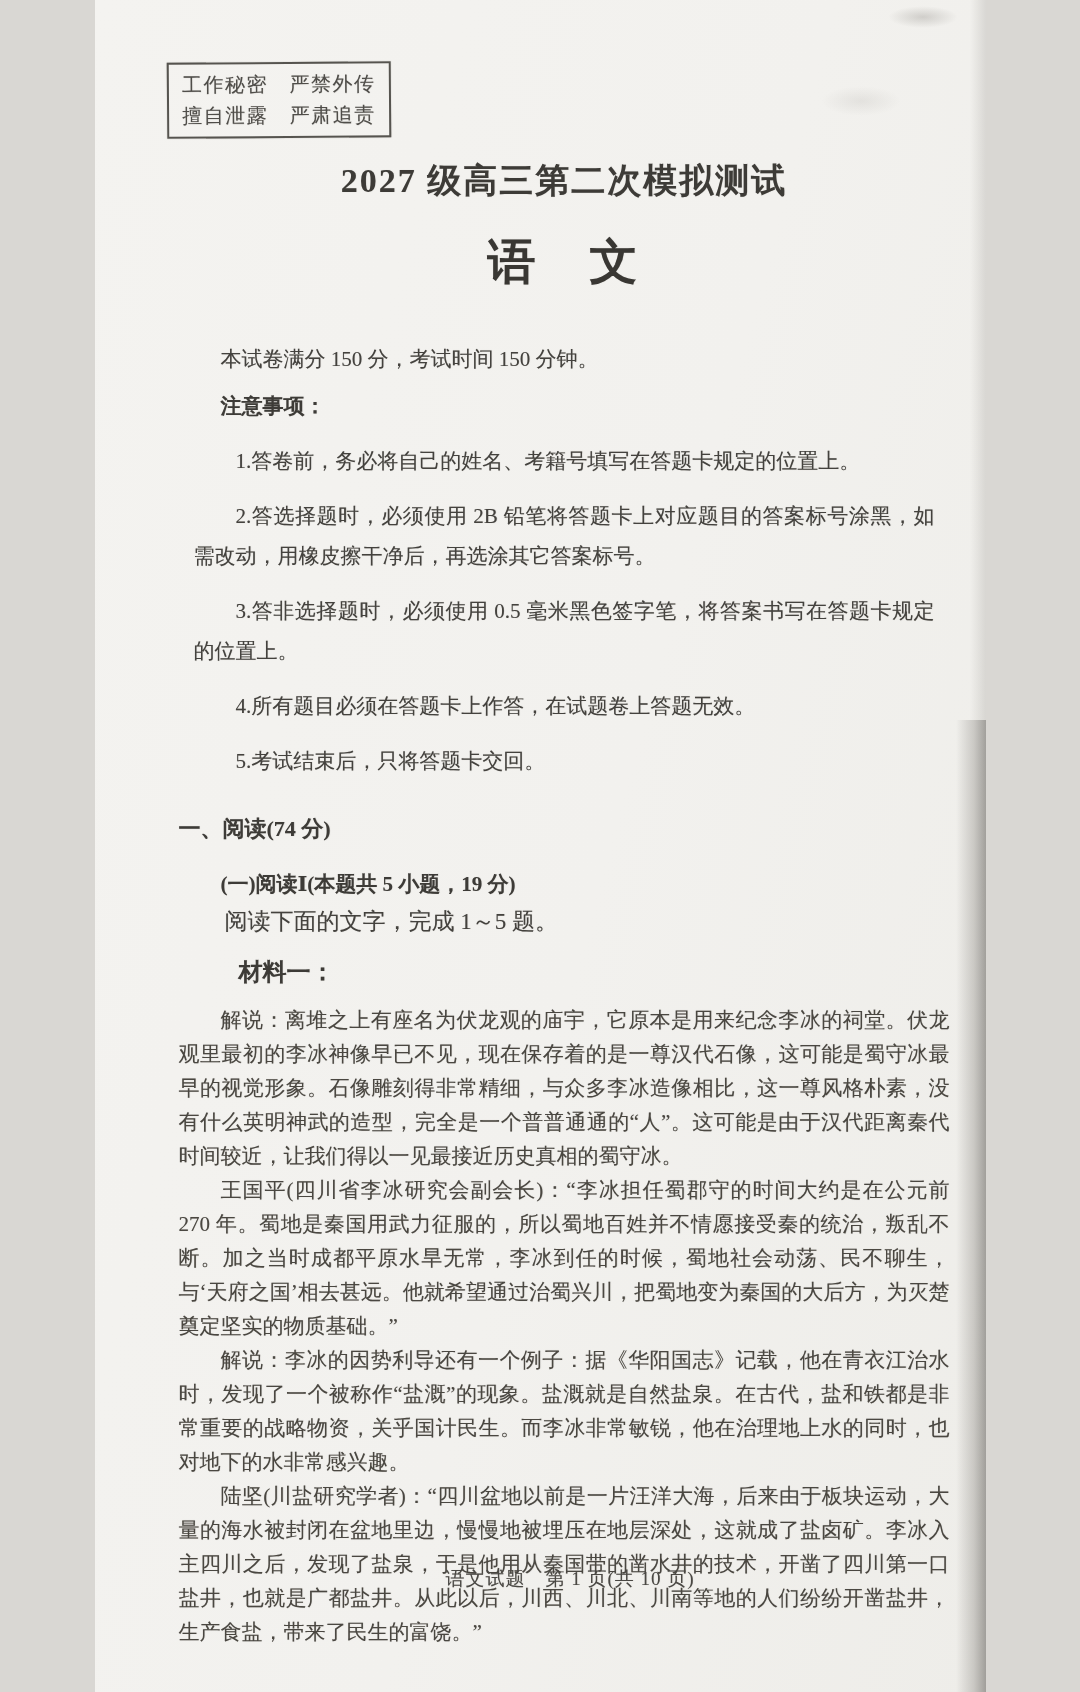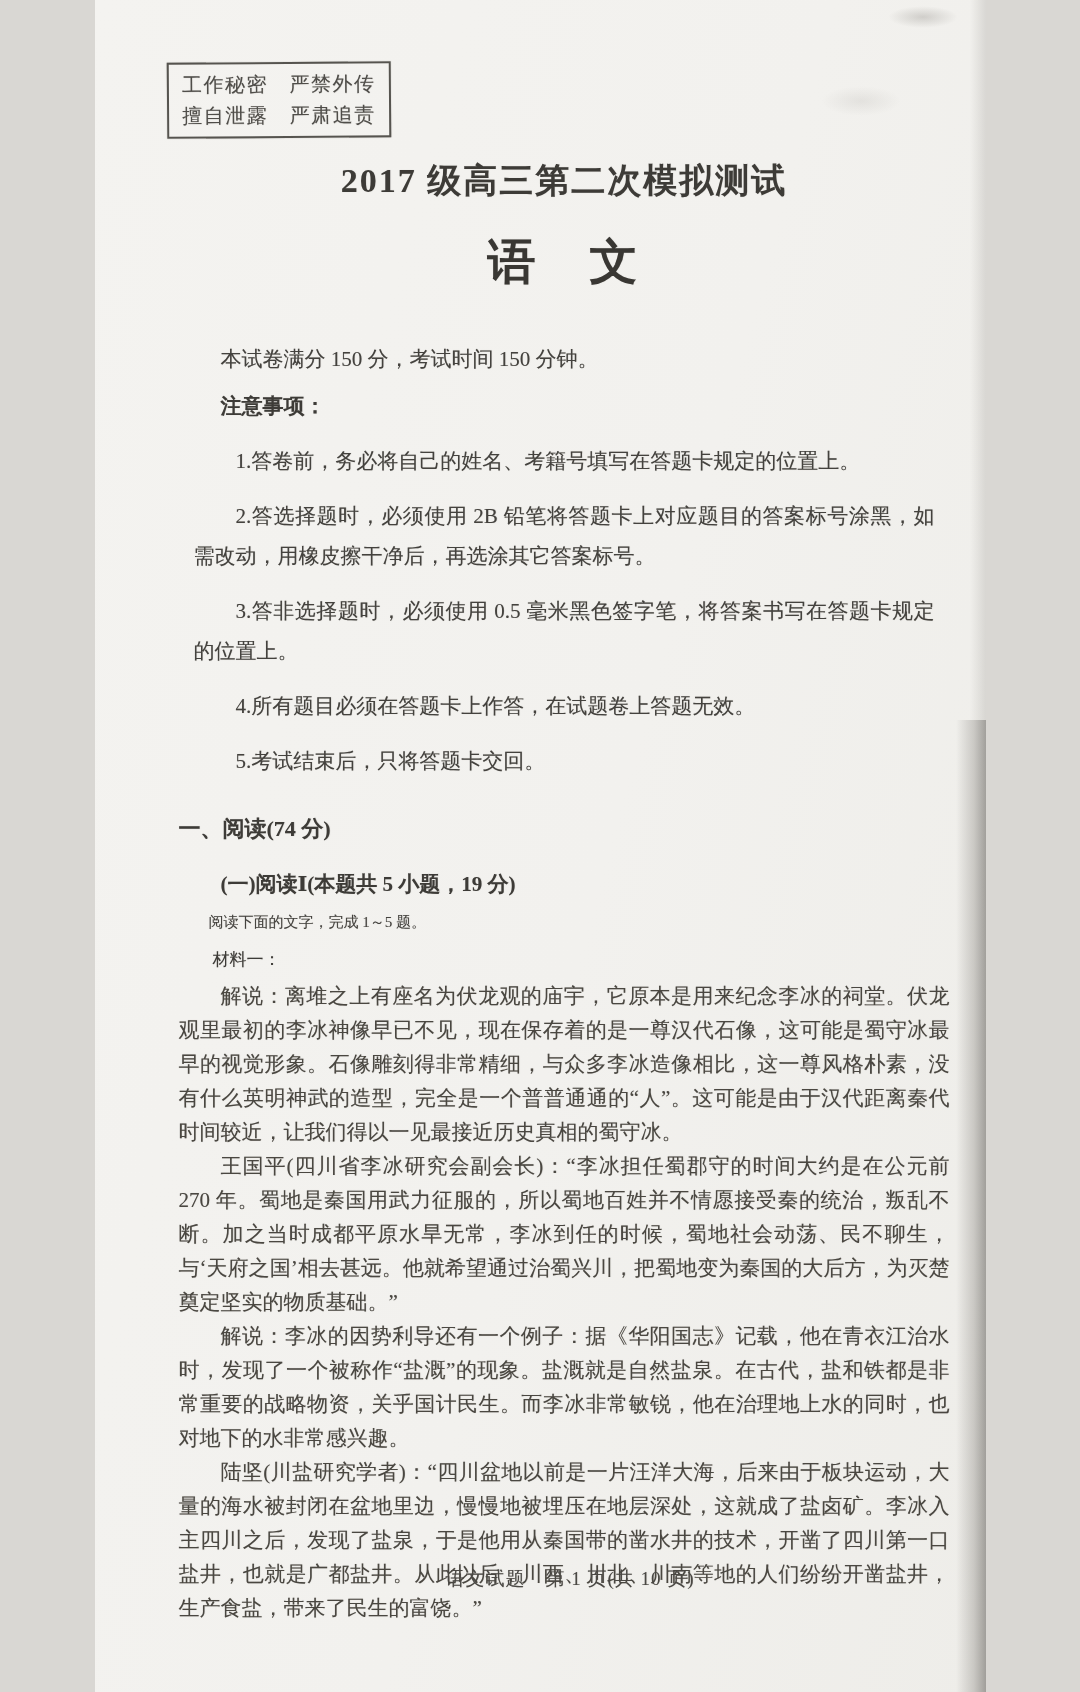--- a/index.html
+++ b/index.html
@@ -29,22 +29,22 @@
   }
   .subject {
     margin:26px 0 0; text-align:center;
     font-size:48px; font-weight:bold; letter-spacing:3px; color:#393733;
   }
   .intro { margin:46px 0 0; text-indent:2em; font-size:21px; line-height:38px; }
   .notice-heading { margin:8px 0 0; text-indent:2em; font-weight:bold; font-size:21px; line-height:40px; color:#3d3b37; }
   .notice-item { margin:15px; text-indent:2em; font-size:21px; line-height:40px; text-align:justify; }
   .section-heading { margin:28px 0 16px; font-weight:bold; font-size:22px; line-height:40px; color:#3d3b37; }
   .part-heading { margin:0; text-indent:2em; font-weight:bold; font-size:21px; line-height:38px; color:#3d3b37; }
-  .instruction { margin:0; text-indent:2em; font-size:15px; line-height:38px; }
-  .material-label { margin:0; text-indent:2em; font-weight:normal; font-size:17px; line-height:38px; color:#3d3b37; }
+  .instruction { margin:0; text-indent:2em; font-size:23px; line-height:38px; }
+  .material-label { margin:12px; text-indent:2em; font-weight:bold; font-size:24px; line-height:38px; color:#3d3b37; }
   .material-para {
     margin:0; text-indent:2em;
     font-size:21px; line-height:34px;
     text-align:justify; color:#4a4741;
   }
   .footer {
     position:absolute; left:0; right:0; top:1566px;
     text-align:center; font-size:19px; color:#4a4844;
     padding-left:60px; letter-spacing:1px;
   }
@@ -69,21 +69,21 @@
 <body>
 
 <div class="paper">
 
   <div class="stamp">
     <div>工作秘密　严禁外传</div>
     <div>擅自泄露　严肃追责</div>
   </div>
 
   <div class="content">
-    <h1 class="title">2017 级高三第二次模拟测试</h1>
+    <h1 class="title">2027 级高三第二次模拟测试</h1>
     <h2 class="subject">语　文</h2>
 
     <p class="intro">本试卷满分 150 分，考试时间 150 分钟。</p>
 
     <p class="notice-heading">注意事项：</p>
     <p class="notice-item">1.答卷前，务必将自己的姓名、考籍号填写在答题卡规定的位置上。</p>
     <p class="notice-item">2.答选择题时，必须使用 2B 铅笔将答题卡上对应题目的答案标号涂黑，如需改动，用橡皮擦干净后，再选涂其它答案标号。</p>
     <p class="notice-item">3.答非选择题时，必须使用 0.5 毫米黑色签字笔，将答案书写在答题卡规定的位置上。</p>
     <p class="notice-item">4.所有题目必须在答题卡上作答，在试题卷上答题无效。</p>
     <p class="notice-item">5.考试结束后，只将答题卡交回。</p>

